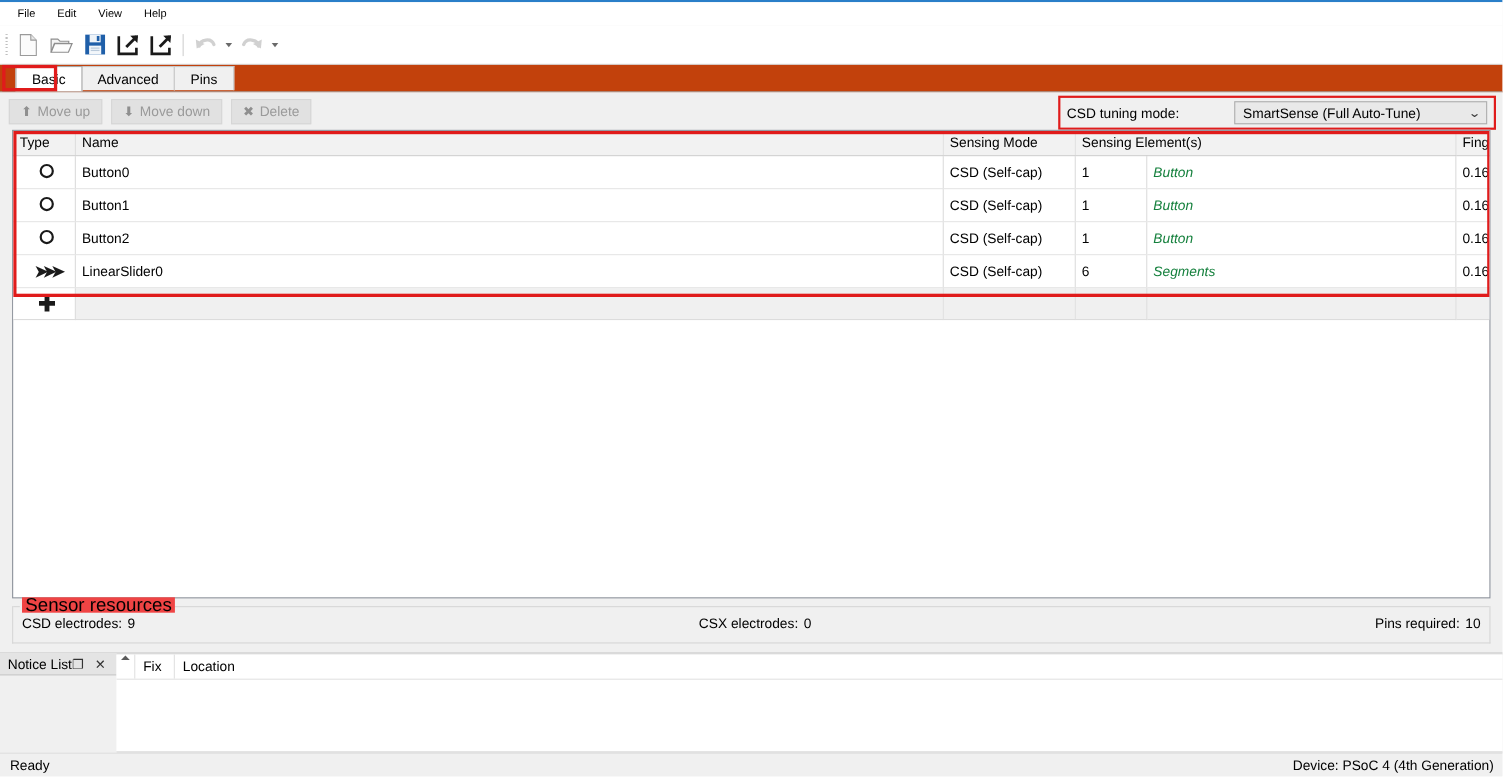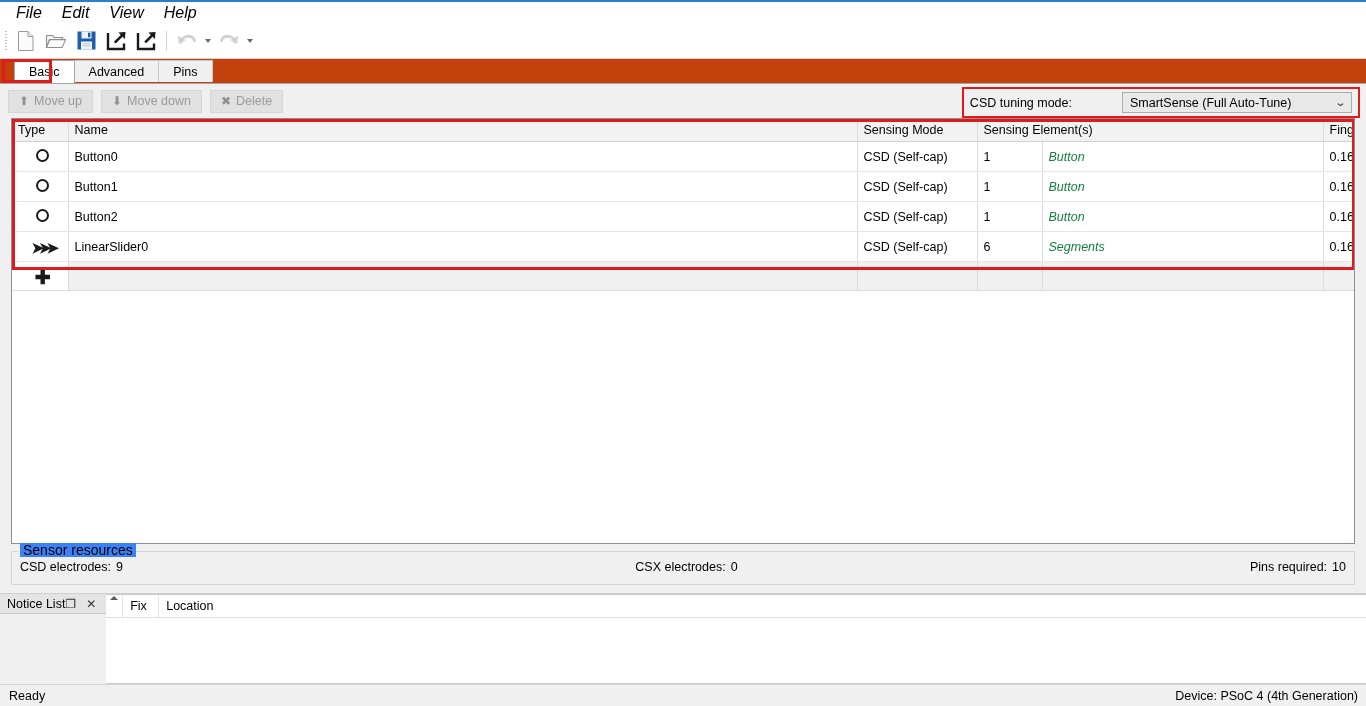--- a/index.html
+++ b/index.html
@@ -31,25 +31,24 @@
   .menubar {
     height: 21px;
     background: #ffffff;
     display: flex;
     align-items: center;
     padding-left: 6px;
     flex: none;
   }
   .menu-item {
     padding: 2px 10px;
-    font-size: 16px;
+    font-size: 10px;
     color: #000;
     cursor: default;
     line-height: 15px;
-    font-style: italic;
   }
 
   
   .toolbar {
     height: 35px;
     background: #ffffff;
     border-bottom: 1px solid #d4d4d4;
     display: flex;
     align-items: center;
     padding-left: 3px;
@@ -313,23 +312,23 @@
     top: 0;
     height: 1px;
     background: #d6d6d6;
   }
   .resources .topline-l { left: 0; width: 6px; }
   .resources .topline-r { right: 0; left: 118px; }
   .resources .legend {
     position: absolute;
     top: -8px;
     left: 8px;
-    background: #3b82f6;
+    background: #ef4444;
     padding: 0 3px;
-    font-size: 14px;
+    font-size: 17px;
     line-height: 14px;
   }
   .res-row {
     position: absolute;
     left: 0; right: 0;
     top: 9px;
     display: flex;
     font-size: 12.5px;
     padding: 0 8px;
     box-sizing: border-box;

